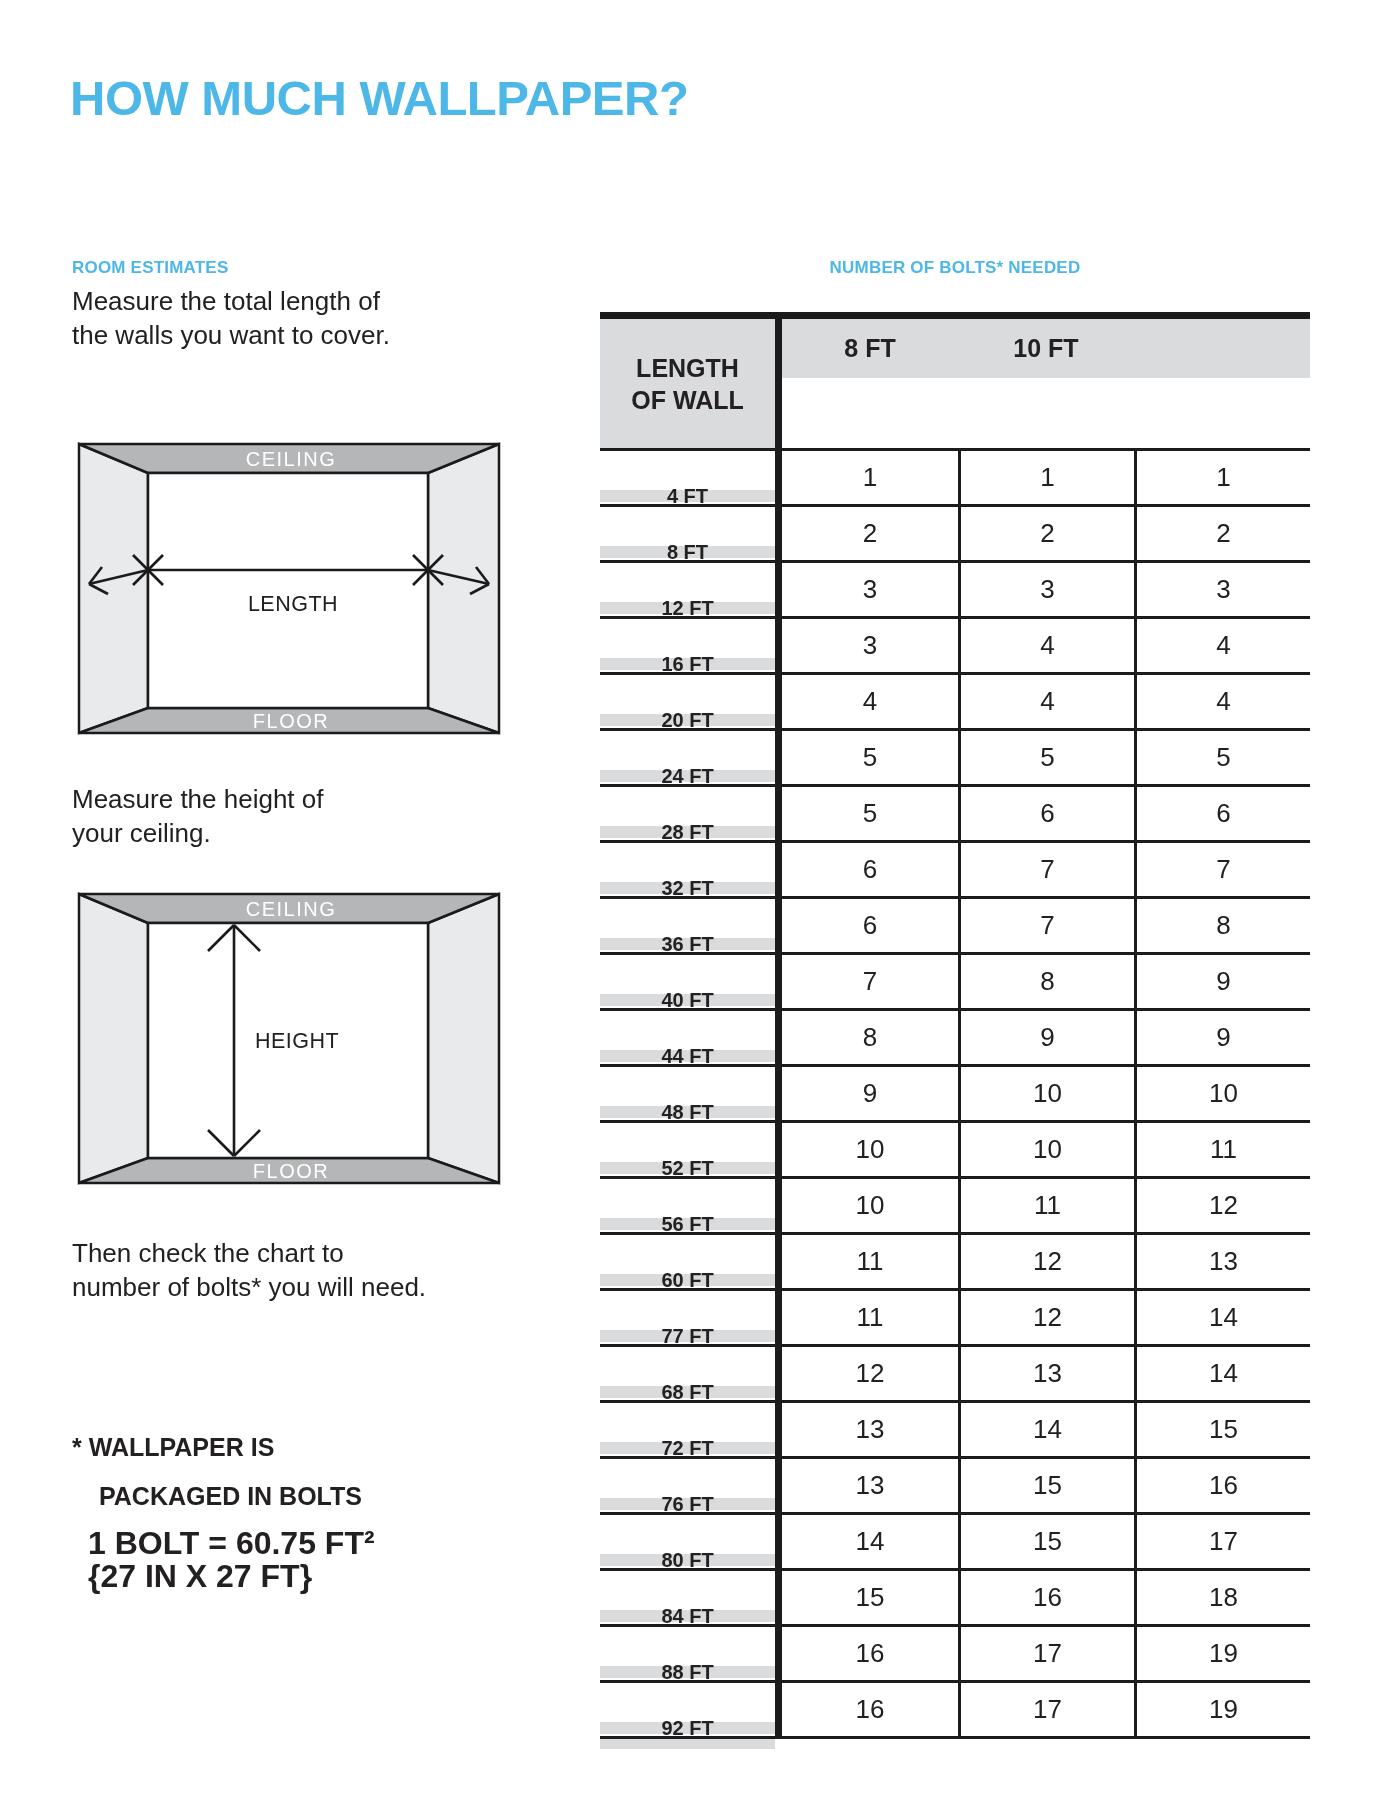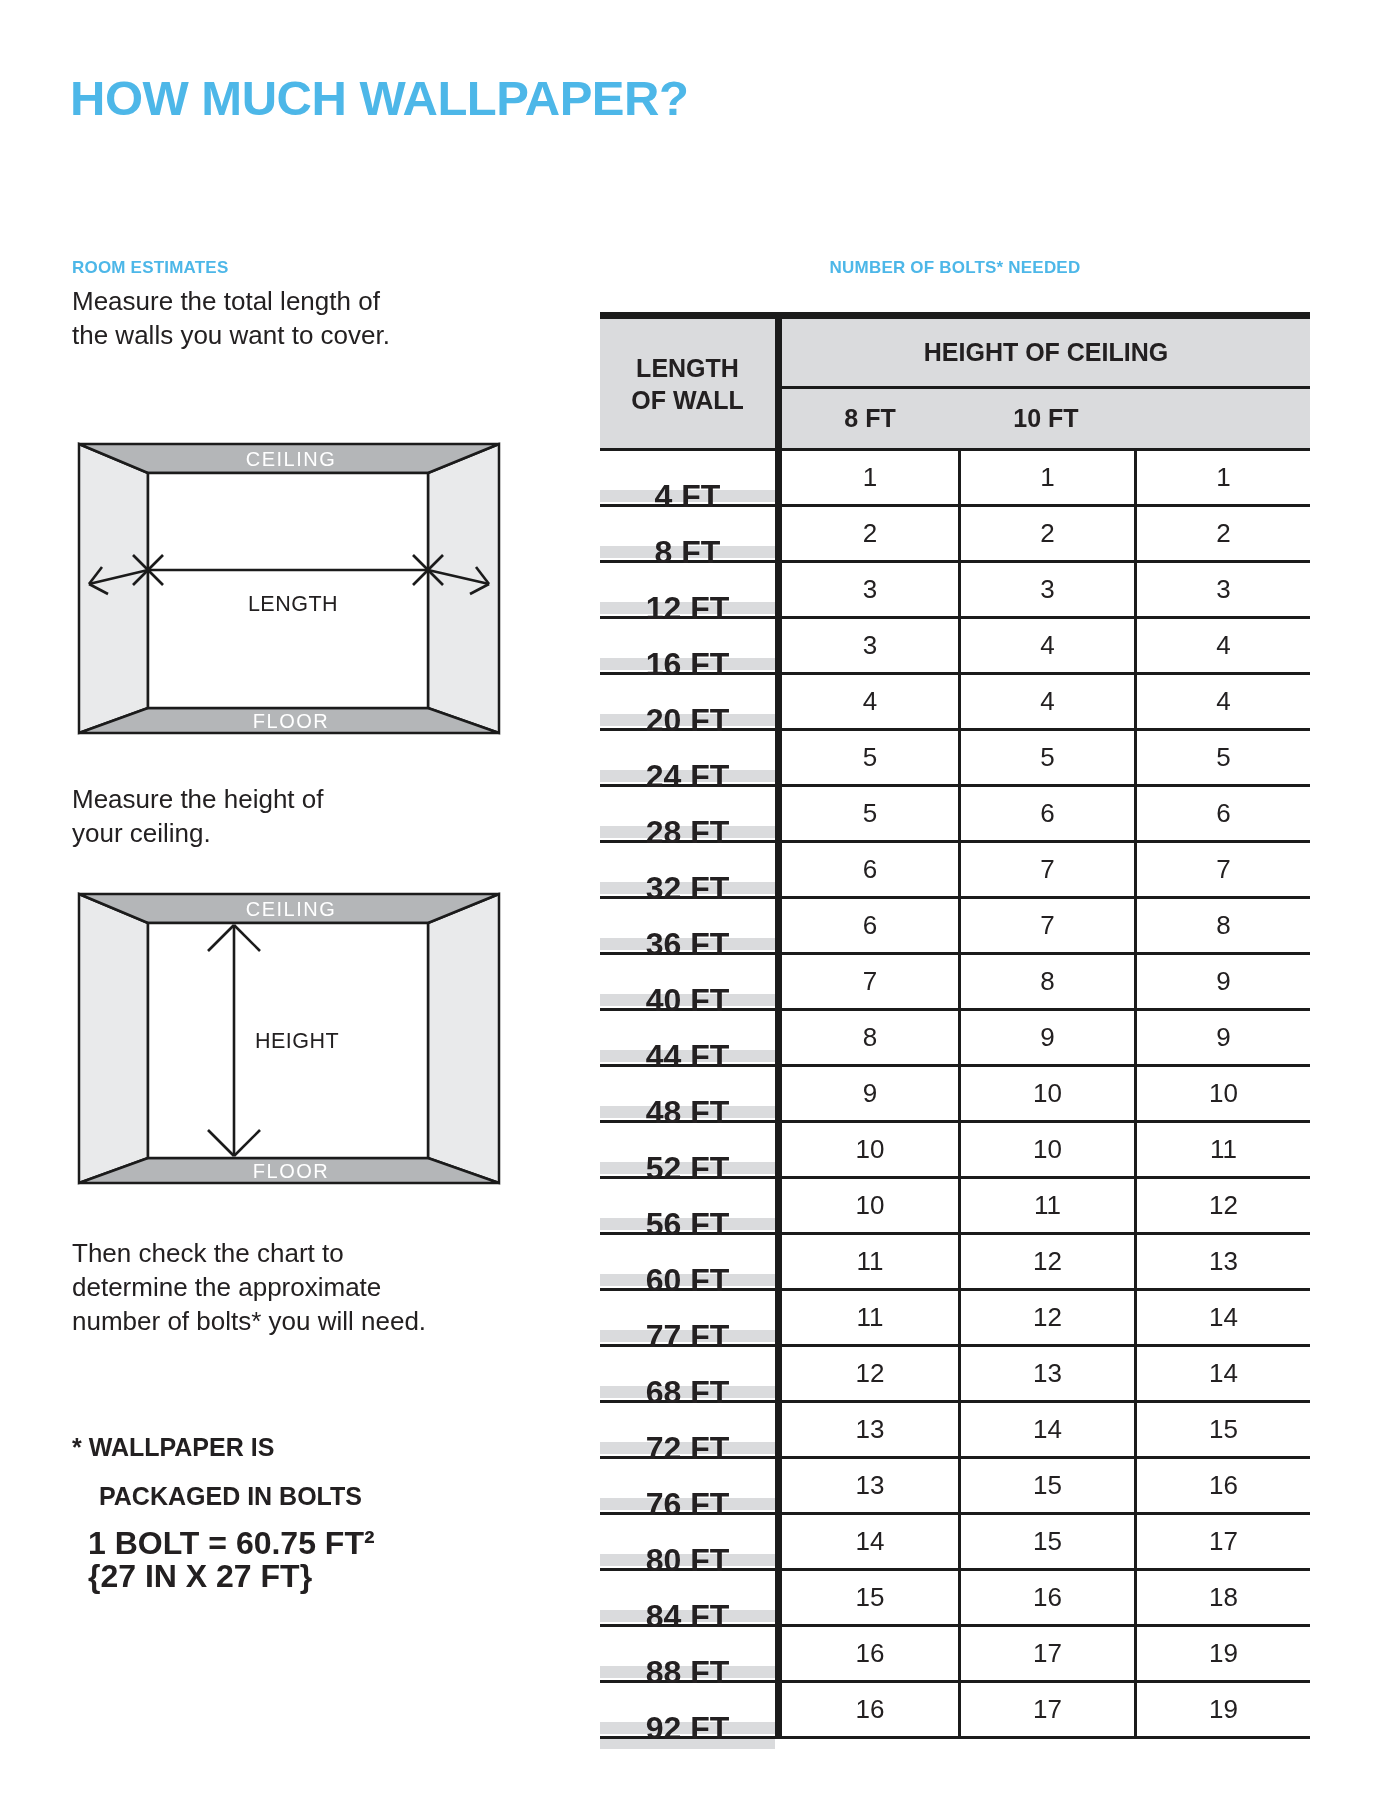--- a/index.html
+++ b/index.html
@@ -46,21 +46,21 @@
     align-items:center;font-size:25px;font-weight:bold;line-height:32px;text-align:center;}
   .bt-vdiv{background:var(--ink);}
   .bt-colhead{display:flex;flex-direction:column;}
   .bt-hoc{height:67px;background:var(--cellgray);border-bottom:3px solid var(--ink);
     display:flex;align-items:center;justify-content:center;font-size:25px;font-weight:bold;}
   .bt-subrow{height:59px;background:var(--cellgray);display:grid;grid-template-columns:176px 176px 176px;}
   .bt-subcol{display:flex;align-items:center;justify-content:center;font-size:25px;font-weight:bold;}
   .bt-row{display:grid;grid-template-columns:175px 7px 176px 176px 176px;height:53px;border-top:3px solid var(--ink);}
   .bt-wall{position:relative;background:#ffffff;}
   .bt-wall-inner{position:absolute;left:0;right:0;top:2px;bottom:2px;background:var(--cellgray);
-    display:flex;align-items:center;justify-content:center;font-size:32px;font-weight:bold;margin-top:37px;}
+    display:flex;align-items:center;justify-content:center;font-size:20px;font-weight:bold;margin-top:37px;}
   .bt-div{background:var(--ink);}
   .bt-val{display:flex;align-items:center;justify-content:center;font-size:26px;background:#ffffff;}
   .bt-val + .bt-val{border-left:3px solid var(--ink);}
   .bt-bottom{height:3px;background:var(--ink);}
   .bt-tab{width:175px;height:10px;background:var(--cellgray);}
 </style>
 </head>
 <body>
 
 <div class="abs page-title">HOW MUCH WALLPAPER?</div>
@@ -117,21 +117,20 @@
     <line x1="161" y1="268" x2="135" y2="242"></line>
       <line x1="161" y1="268" x2="187" y2="242"></line>
   </g>
   <text class="room-label" x="218" y="28" text-anchor="middle">CEILING</text>
   <text class="room-label" x="218" y="290" text-anchor="middle">FLOOR</text>
   <text class="dim-label" x="182" y="160">HEIGHT</text>
 </svg>
 
 <div class="abs para" id="para-chart">
   <div>Then check the chart to</div>
-  <div>determine the approximate</div>
   <div>number of bolts* you will need.</div>
 </div>
 
 <div class="abs" id="footnote">
   <div>* WALLPAPER IS</div>
   <div class="indent">PACKAGED IN BOLTS</div>
 </div>
 
 <div class="abs" id="bolt-note">
   <div>1 BOLT = 60.75 FT²</div>
@@ -140,21 +139,20 @@
 
 <div class="abs bolt-table">
   <div class="bt-topbar"></div>
   <div class="bt-header">
     <div class="bt-rowhead">
       <div>LENGTH</div>
       <div>OF WALL</div>
     </div>
     <div class="bt-vdiv"></div>
     <div class="bt-colhead">
-      <div class="bt-hoc">HEIGHT OF CEILING</div>
       <div class="bt-subrow">
         <div class="bt-subcol">8 FT</div>
         <div class="bt-subcol">10 FT</div>
       </div>
     </div>
   </div>
   <div class="bt-body">
       <div class="bt-row">
         <div class="bt-wall">
           <div class="bt-wall-inner">4 FT</div>

